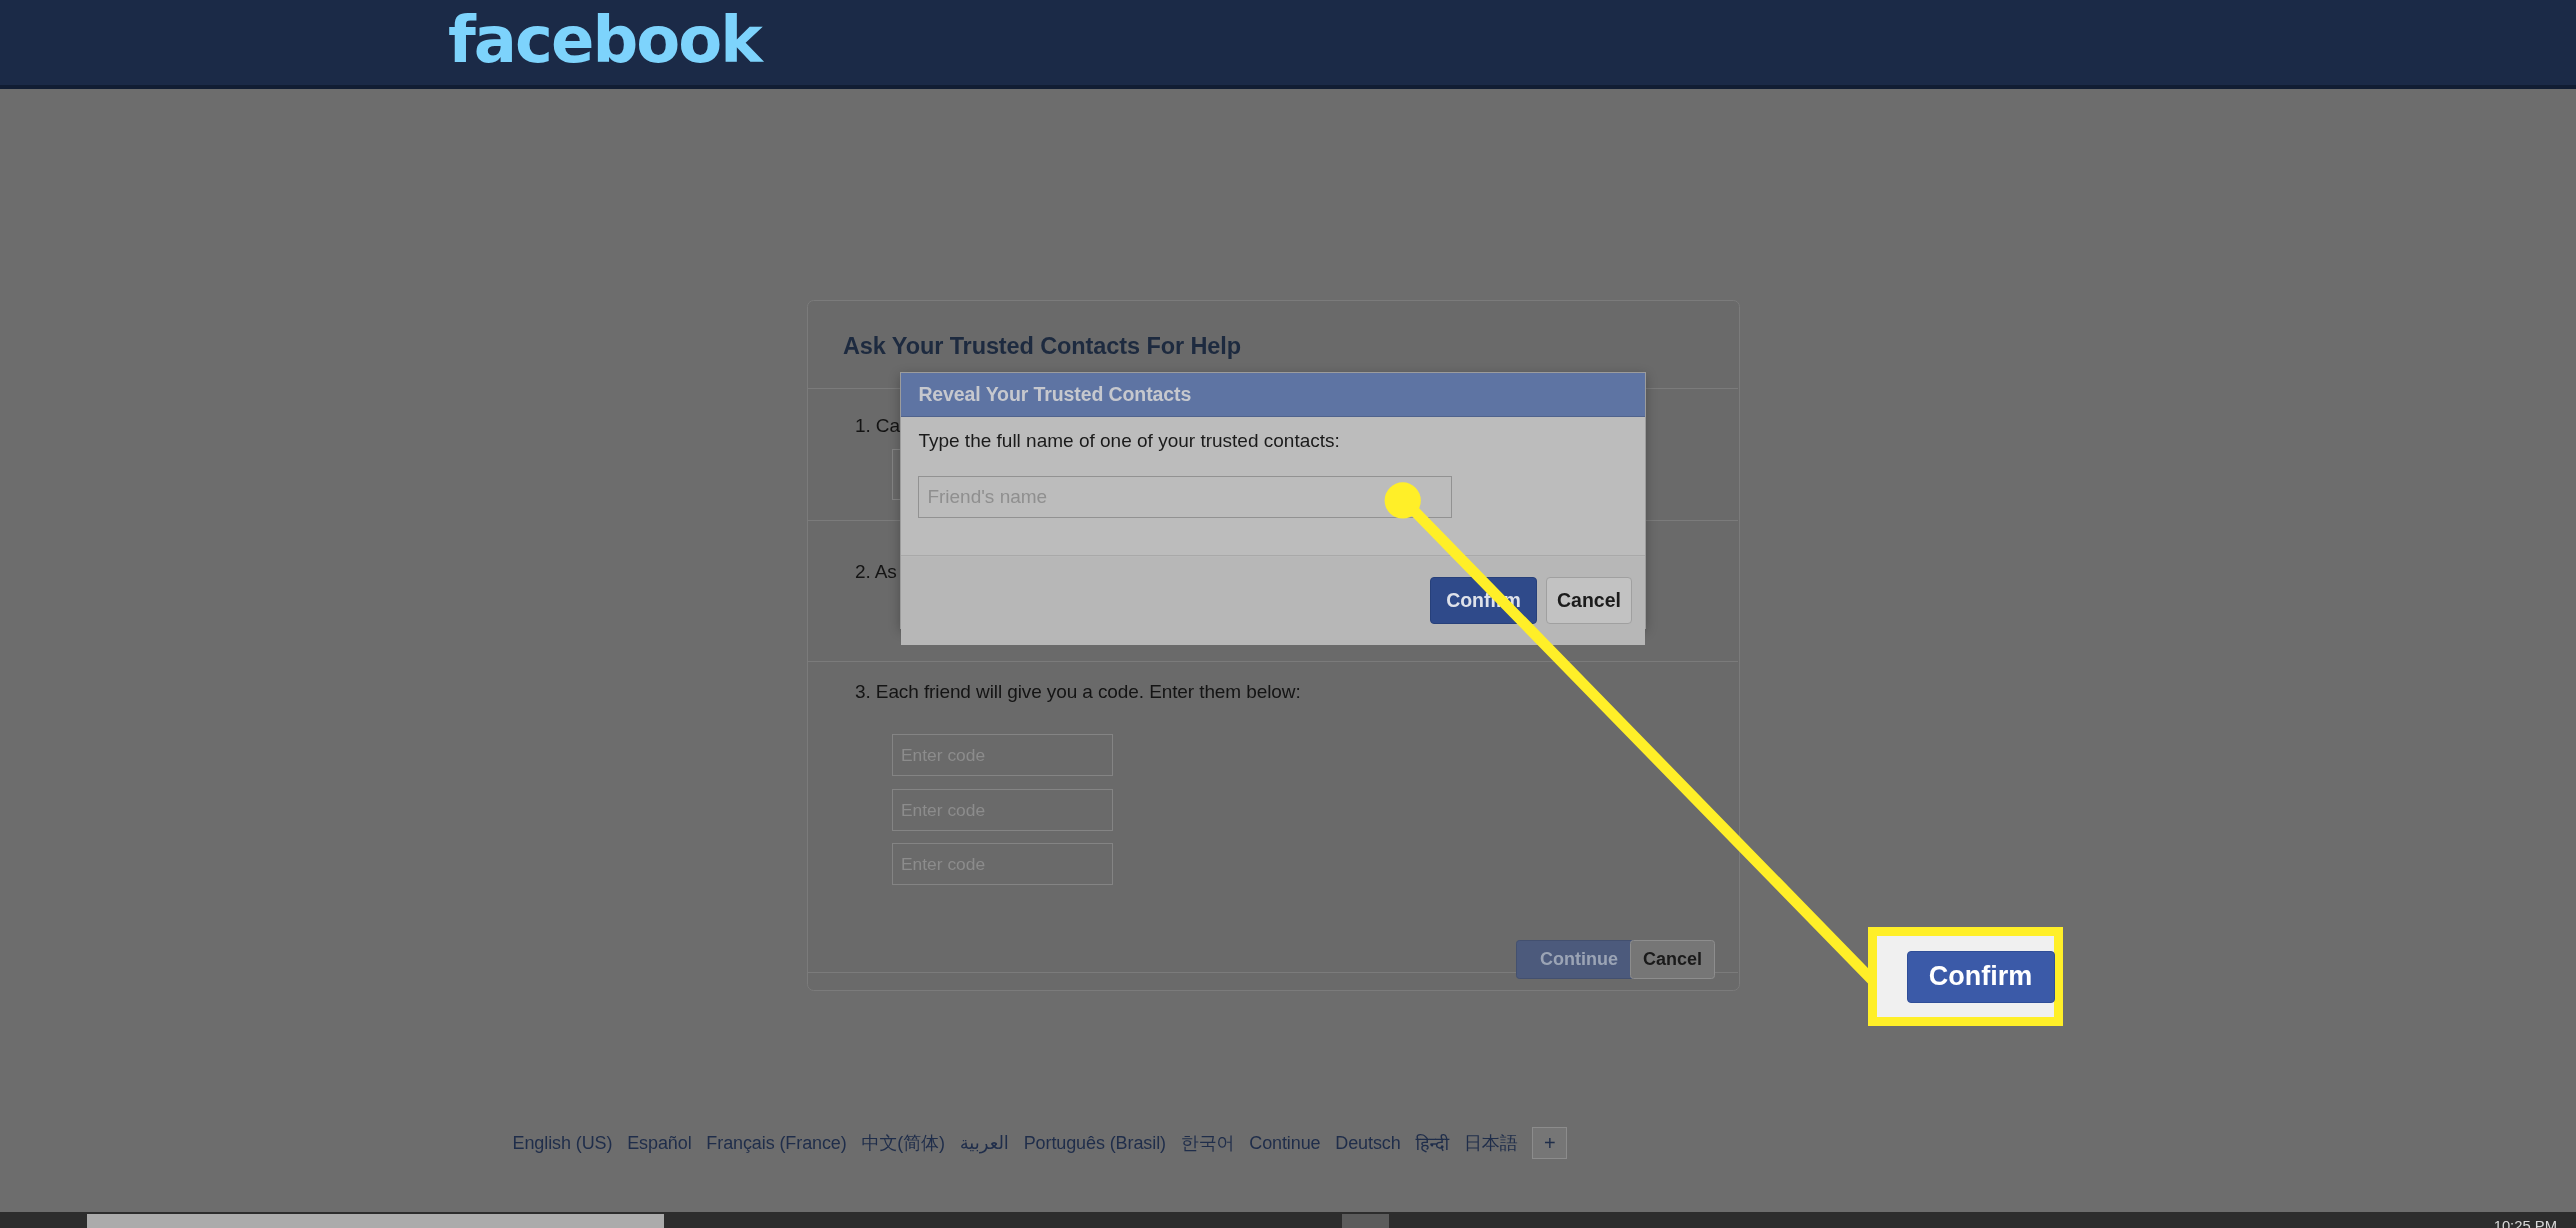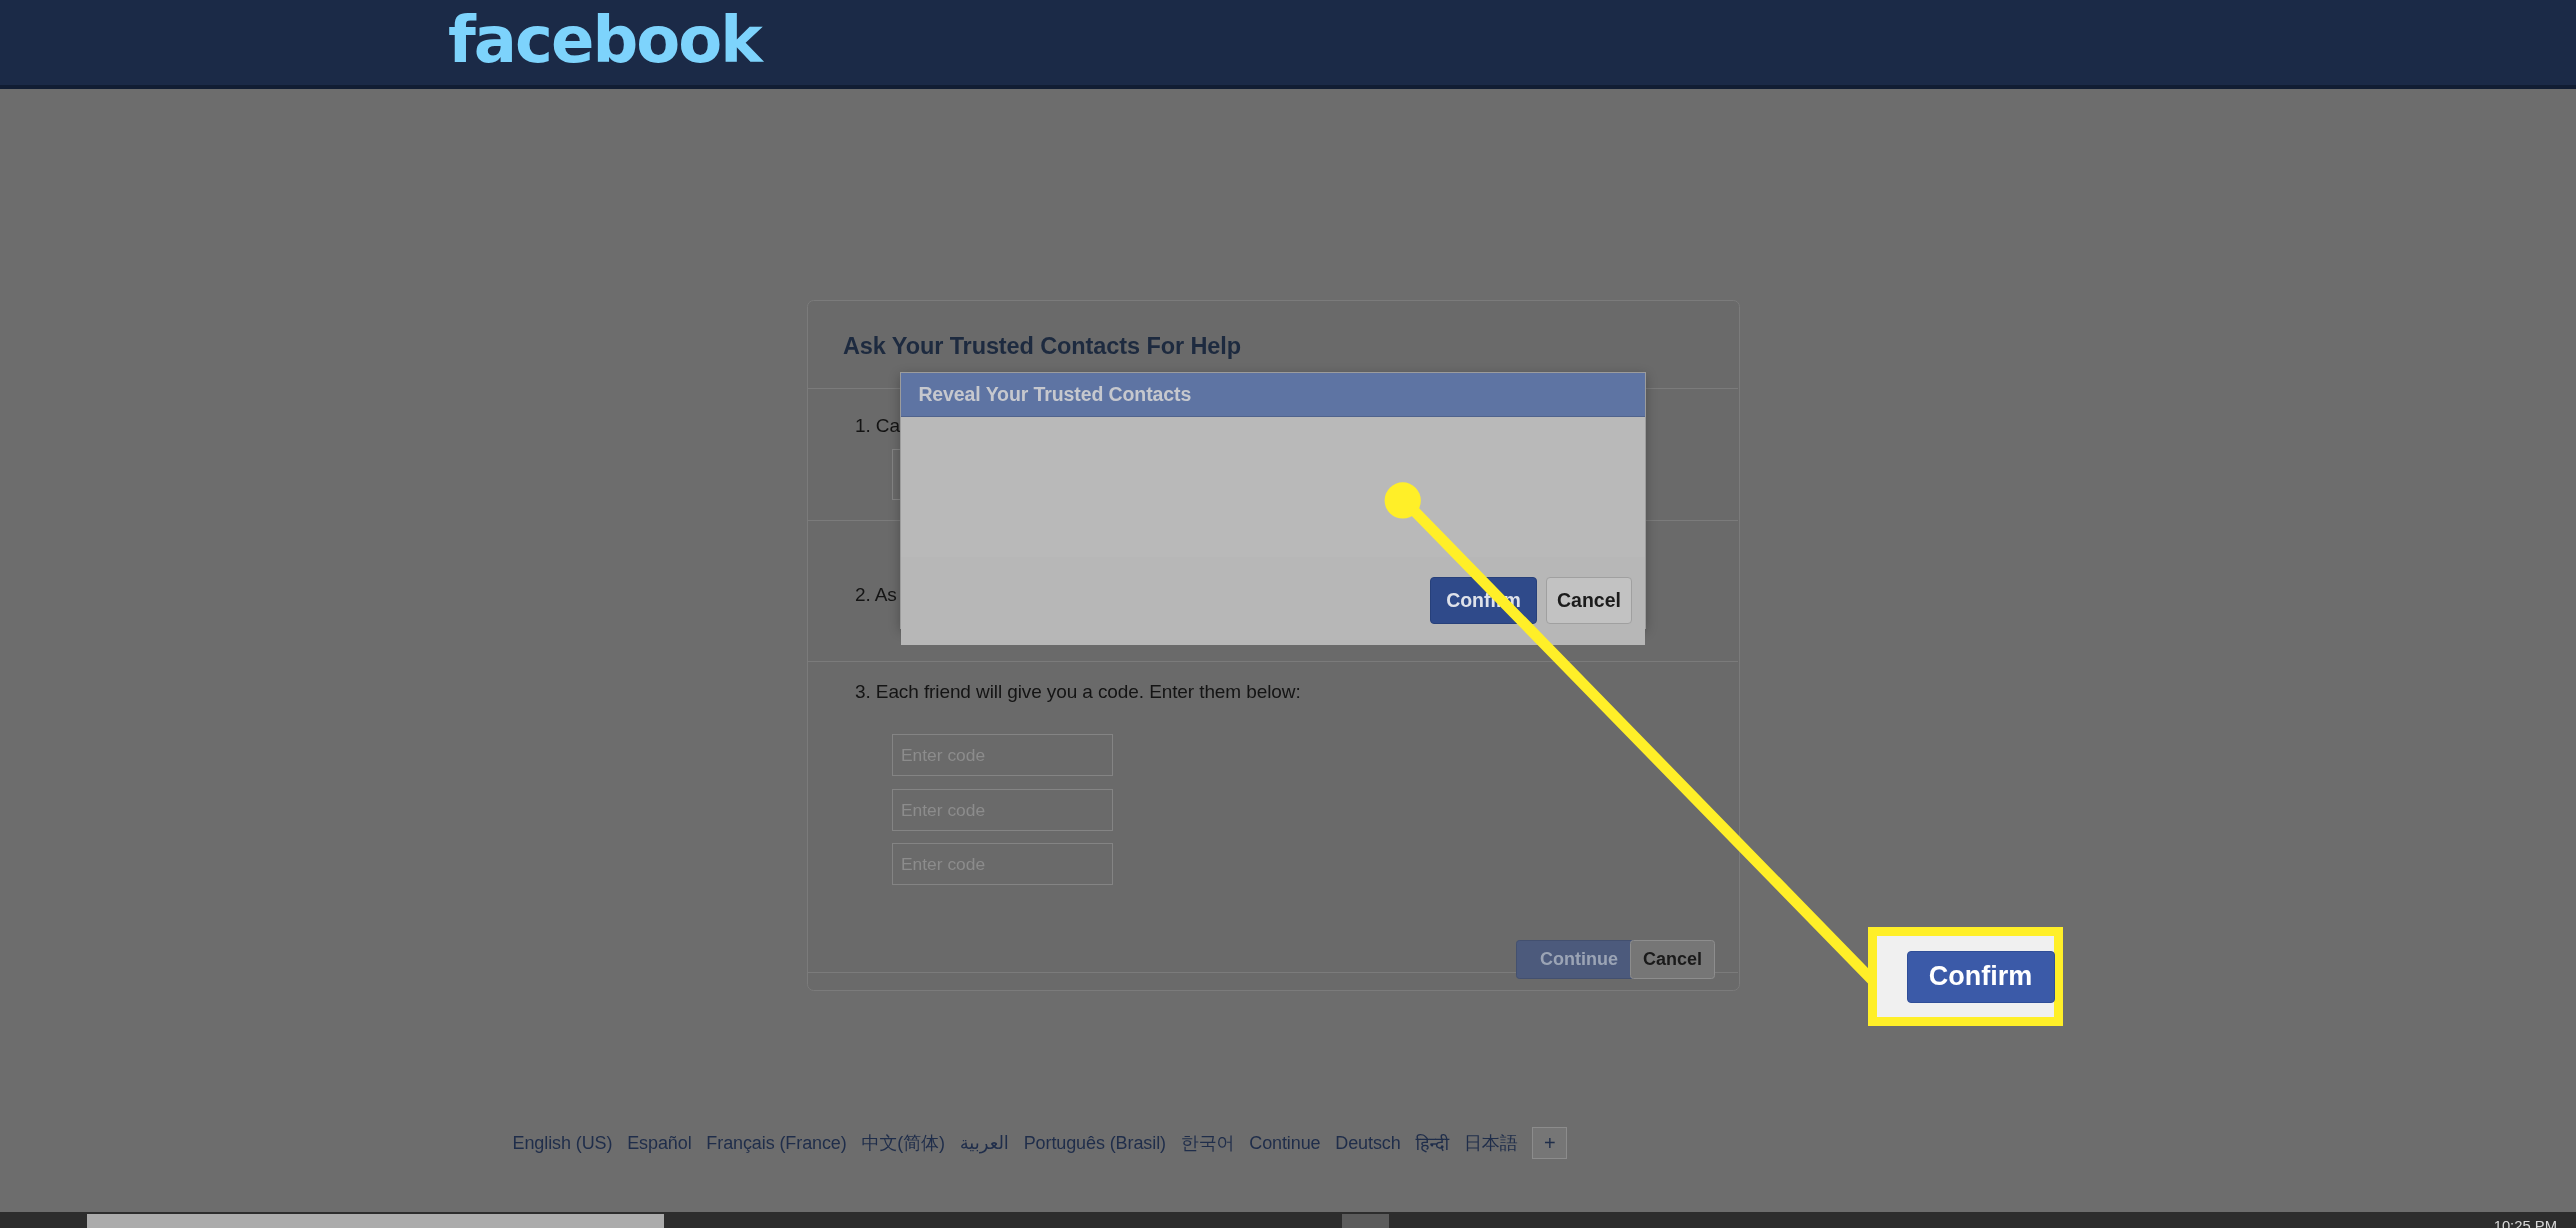--- a/index.html
+++ b/index.html
@@ -84,21 +84,21 @@
 
   .step {
     position: absolute;
     left: 35px;
     font-size: 19px;
     color: #141414;
     white-space: nowrap;
     letter-spacing: -0.1px;
   }
   #step-1 { top: 325px; left: 35px; }
-  #step-2 { top: 463px; left: 35px; margin-top: 23px; }
+  #step-2 { top: 463px; left: 35px; }
   #step-3 { top: 588px; left: 35px; }
 
   #step-1-input {
     position: absolute;
     left: 892px;
     top: 356px;
     width: 221px;
     height: 51px;
     background: transparent;
     border: 1.3px solid #848484;
@@ -406,20 +406,24 @@
 
   <button id="btn-continue">Continue</button>
   <button id="btn-card-cancel">Cancel</button>
 
   <div id="dialog">
 
     <div id="dialog-titlebar">
       <div id="dialog-title">Reveal Your Trusted Contacts</div>
     </div>
 
+    <div id="dialog-body">
+      <div id="dialog-prompt">Type the full name of one of your trusted contacts:</div>
+      <input id="friend-name-input" type="text" readonly="" placeholder="Friend's name" style="">
+    </div>
 
     <div id="dialog-footer">
       <button id="btn-confirm">Confirm</button>
       <button id="btn-dialog-cancel">Cancel</button>
     </div>
 
   </div>
 
   <div id="lang-bar">
     <span class="lang-link">English (US)</span>

